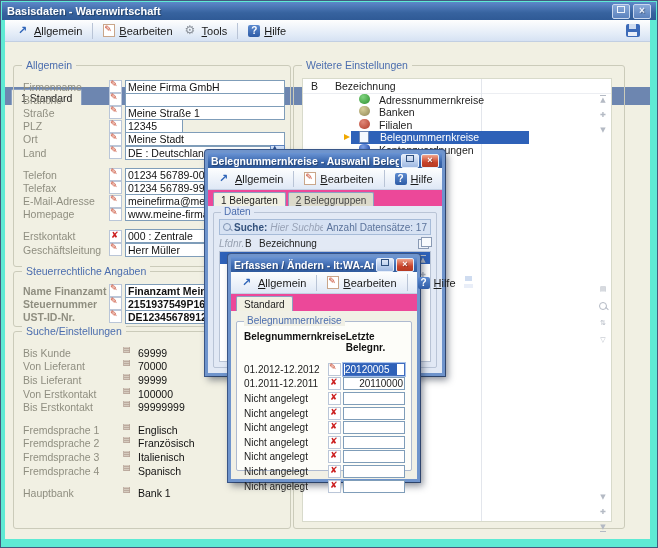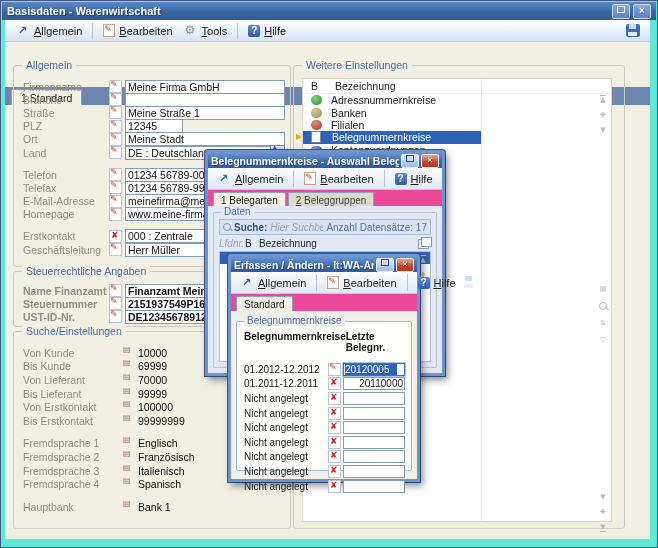--- a/index.html
+++ b/index.html
@@ -79,22 +79,22 @@
   .ieq::before{content:"\25A4";position:absolute;top:-4px;left:0;font-size:8px;color:#8d6b60;
     font-family:"DejaVu Sans",sans-serif;}
   .ivalue{color:#111;font-size:10.5px;}
   
   .listbox{position:absolute;left:8px;top:12px;right:12px;bottom:6px;background:#fff;
     border:1px solid #d8dacb;}
   .listbox::before{content:"";position:absolute;left:178px;top:0;bottom:0;border-left:1px solid #e3e6ec;}
   .thead{display:flex;height:14px;align-items:center;font-size:10.5px;color:#222;
     border-bottom:1px solid #eceef2;padding-left:8px;}
   .th-b{width:24px;}
-  .trow{display:flex;align-items:center;height:12.4px;width:178px;position:relative;padding-left:8px;
-    box-sizing:border-box;font-size:10.5px;color:#222;}
+  .trow{display:flex;align-items:flex-start;height:12.4px;width:178px;position:relative;padding-left:8px;
+    box-sizing:border-box;font-size:10.5px;color:#222;margin-left:48px;}
   .trow.selected-on{background:#2e61b8;color:#fff;}
   .sel-arrow{display:none;position:absolute;left:-7px;top:3px;width:0;height:0;
     border-left:6px solid #f0a800;border-top:3px solid transparent;border-bottom:3px solid transparent;}
   .trow.selected-on .sel-arrow{display:block;}
   .tico{width:11px;height:10px;border-radius:5px;margin-right:9px;flex:0 0 11px;}
   .icon-adress .tico{background:radial-gradient(circle at 4px 3px,#7fd47f,#2f8f2f);}
   .icon-banken .tico{background:radial-gradient(circle at 4px 3px,#d8cf9a,#8f8655);}
   .icon-filialen .tico{background:radial-gradient(circle at 4px 3px,#e08878,#b03a28);}
   .icon-beleg .tico{border-radius:1px;background:#f4f8ff;border:1px solid #6d87b5;width:8px;height:10px;flex-basis:8px;margin-right:11px;}
   .icon-konten .tico{border-radius:45%;background:radial-gradient(circle at 4px 3px,#7fa2e8,#1f48a8);height:8px;}
@@ -323,25 +323,20 @@
                 <span class="finput">DE123456789123</span>
               </div>
 
           </div>
         </div>
 
         <div class="group" style="left:8px;top:272px;width:276px;height:196px;">
           <span class="glabel">Suche/Einstellungen</span>
           <div style="padding-top:14px;">
 
-              <div class="irow">
-                <span class="ilabel">Von Kunde</span>
-                <span class="ieq"></span>
-                <span class="ivalue">10000</span>
-              </div>
 
               <div class="irow">
                 <span class="ilabel">Bis Kunde</span>
                 <span class="ieq"></span>
                 <span class="ivalue">69999</span>
               </div>
 
               <div class="irow">
                 <span class="ilabel">Von Lieferant</span>
                 <span class="ieq"></span>

